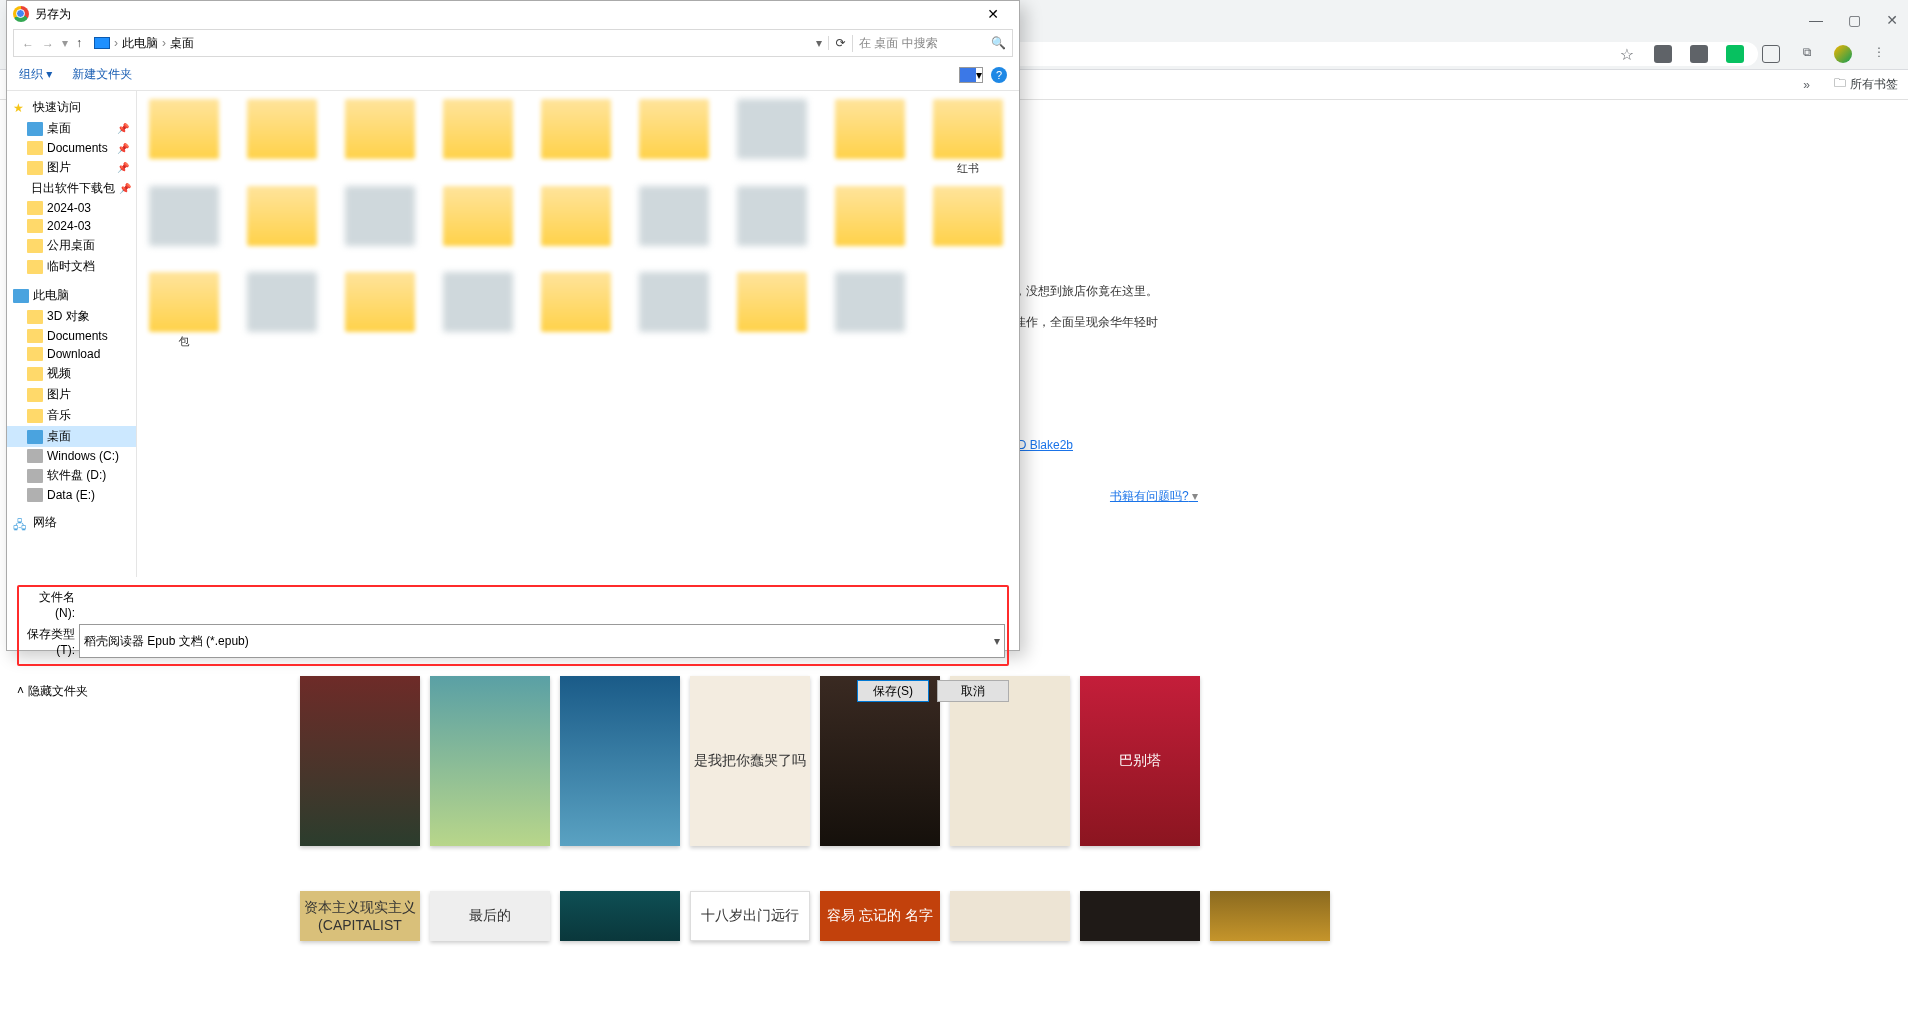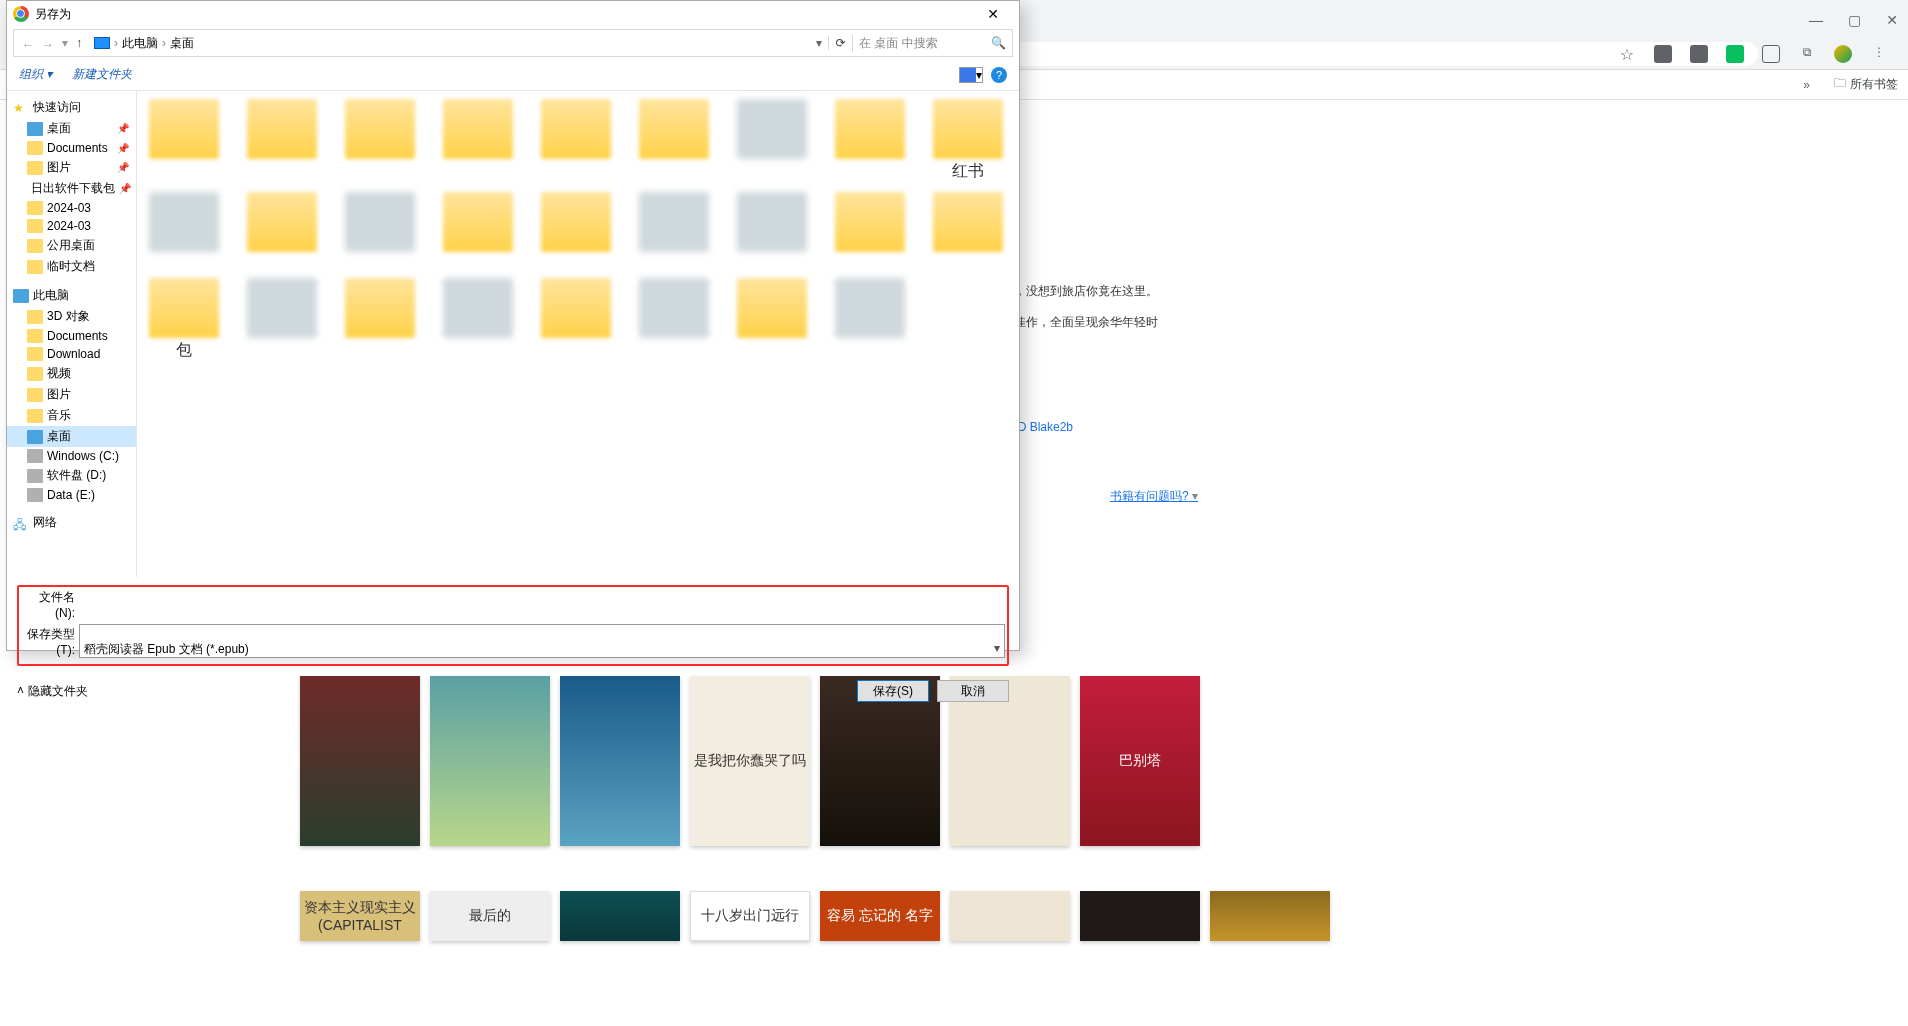--- a/index.html
+++ b/index.html
@@ -21,21 +21,21 @@
 .bookmark-bar { position: absolute; top: 70px; left: 0; width: 1908px; height: 30px; background: #fff; border-bottom: 1px solid #e0e0e0; display: flex; align-items: center; padding: 0 10px; gap: 14px; }
 .bookmark-item { display: flex; align-items: center; gap: 4px; color: #3c4043; cursor: pointer; }
 .bookmark-item .folder-icon { color: #5f6368; }
 .bookmark-more { margin-left: auto; color: #5f6368; }
 .bookmark-all { display: flex; align-items: center; gap: 4px; margin-left: 10px; color: #3c4043; }
 
 
 .page-content { position: absolute; top: 100px; left: 300px; right: 50px; bottom: 0; }
 .page-text { position: absolute; right: 700px; top: 180px; color: #333; line-height: 1.9; }
 .page-text p { margin-bottom: 8px; }
-.hash-link { position: absolute; right: 785px; top: 320px; color: #1a73e8; cursor: pointer; }
+.hash-link { position: absolute; right: 785px; top: 338px; color: #1a73e8; text-decoration: underline; cursor: pointer; }
 .page-issue { position: absolute; right: 660px; top: 388px; color: #1a73e8; text-decoration: underline; cursor: pointer; }
 .page-issue::after { content: " ▾"; color: #888; text-decoration: none; }
 
 .book-row { position: absolute; bottom: 180px; left: 0; display: flex; gap: 10px; }
 .book-row.second { bottom: 85px; }
 .book-cover { width: 120px; height: 170px; background: #888; box-shadow: 0 2px 4px rgba(0,0,0,.2); display: flex; align-items: center; justify-content: center; color: #fff; font-size: 14px; text-align: center; padding: 4px; }
 .book-cover.cut { height: 50px; overflow: hidden; }
 
 
 .dialog { position: absolute; top: 0; left: 6px; width: 1014px; height: 651px; background: #fff; border: 1px solid #aaa; box-shadow: 6px 6px 16px rgba(0,0,0,.2); z-index: 100; }
@@ -51,21 +51,21 @@
 .nav-arrows span:nth-child(4) { color: #333; }
 .nav-path { flex: 1; display: flex; align-items: center; gap: 4px; padding-left: 4px; }
 .nav-path .pc-icon { width: 16px; height: 12px; background: #1e90ff; border: 1px solid #0b5ab0; }
 .nav-path .sep { color: #888; }
 .nav-dropdown { padding: 0 6px; color: #666; }
 .nav-refresh { width: 24px; text-align: center; border-left: 1px solid #d9d9d9; color: #444; }
 .nav-search { width: 160px; border-left: 1px solid #d9d9d9; padding: 0 6px; color: #888; display: flex; align-items: center; }
 .nav-search .sicon { margin-left: auto; }
 
 .dialog-toolbar { height: 32px; border-bottom: 1px solid #e5e5e5; display: flex; align-items: center; padding: 0 12px; gap: 20px; }
-.tb-item { color: #1a5fb4; cursor: pointer; font-style: italic; }
+.tb-item { color: #1a5fb4; cursor: pointer; }
 .tb-right { margin-left: auto; display: flex; gap: 8px; align-items: center; }
 .tb-view { width: 24px; height: 16px; border: 1px solid #999; display: flex; }
 .tb-view > div:first-child { flex: 1; background: #3b78e7; }
 .tb-view > div:last-child { width: 6px; }
 .tb-help { width: 16px; height: 16px; border-radius: 50%; background: #1e88e5; color: #fff; text-align: center; line-height: 16px; font-size: 11px; }
 
 .dialog-body { display: flex; height: 486px; }
 .dialog-tree { width: 130px; border-right: 1px solid #e5e5e5; padding: 6px 0; overflow: hidden; }
 .tree-group { margin-bottom: 8px; }
 .tree-item { display: flex; align-items: center; gap: 4px; padding: 2px 6px; cursor: pointer; white-space: nowrap; }
@@ -77,29 +77,29 @@
 .tree-icon.folder { background: #ffd96a; border-radius: 1px; }
 .tree-icon.drive { background: #b0b0b0; border-radius: 1px; }
 .tree-icon.pc { background: #4aa3df; border-radius: 1px; }
 .tree-icon.net { color: #4aa3df; }
 
 .dialog-files { flex: 1; padding: 8px; overflow: hidden; }
 .file-grid { display: flex; flex-wrap: wrap; gap: 10px 20px; }
 .file-item { width: 78px; text-align: center; }
 .file-thumb { width: 70px; height: 60px; background: linear-gradient(#ffe49c,#ffd24a); margin: 0 auto 2px; border-radius: 2px; filter: blur(2px); }
 .file-thumb.img { background: #cfd8dc; filter: blur(3px); }
-.file-label { font-size: 16px; color: #333; min-height: 14px; filter: blur(1.5px); }
+.file-label { font-size: 11px; color: #333; min-height: 14px; filter: blur(1.5px); }
 .file-label.clear { filter: none; }
 
 .dialog-bottom { padding: 8px 10px 0; }
 .highlight-box { border: 2.5px solid #ff2b2b; border-radius: 2px; padding: 2px; margin-bottom: 10px; }
 .form-row { display: flex; align-items: center; margin-bottom: 4px; }
 .form-label { width: 58px; text-align: right; padding-right: 4px; }
 .form-input { flex: 1; border: 1px solid #7a7a7a; height: 20px; padding: 0 4px; background: #fff; }
-.form-select { flex: 1; border: 1px solid #999; height: 20px; padding: 16px 4px; background: #fff; display: flex; align-items: flex-start; }
+.form-select { flex: 1; border: 1px solid #999; height: 20px; padding: 16px 4px; background: #fff; display: flex; align-items: center; }
 .form-select::after { content: "▾"; margin-left: auto; color: #555; }
 
 .dialog-footer { display: flex; align-items: center; padding: 4px 10px 10px; }
 .hide-folders { display: flex; align-items: center; gap: 4px; cursor: pointer; }
 .footer-btns { margin-left: auto; display: flex; gap: 8px; }
 .btn { width: 72px; height: 22px; border: 1px solid #adadad; background: #e1e1e1; text-align: center; line-height: 20px; cursor: pointer; }
 .btn.primary { border: 1.5px solid #0078d4; background: #e1e1e1; margin-left: 29px; }
 
 
 .bc1 { background: linear-gradient(#6e2b28,#2b3d2d); }

